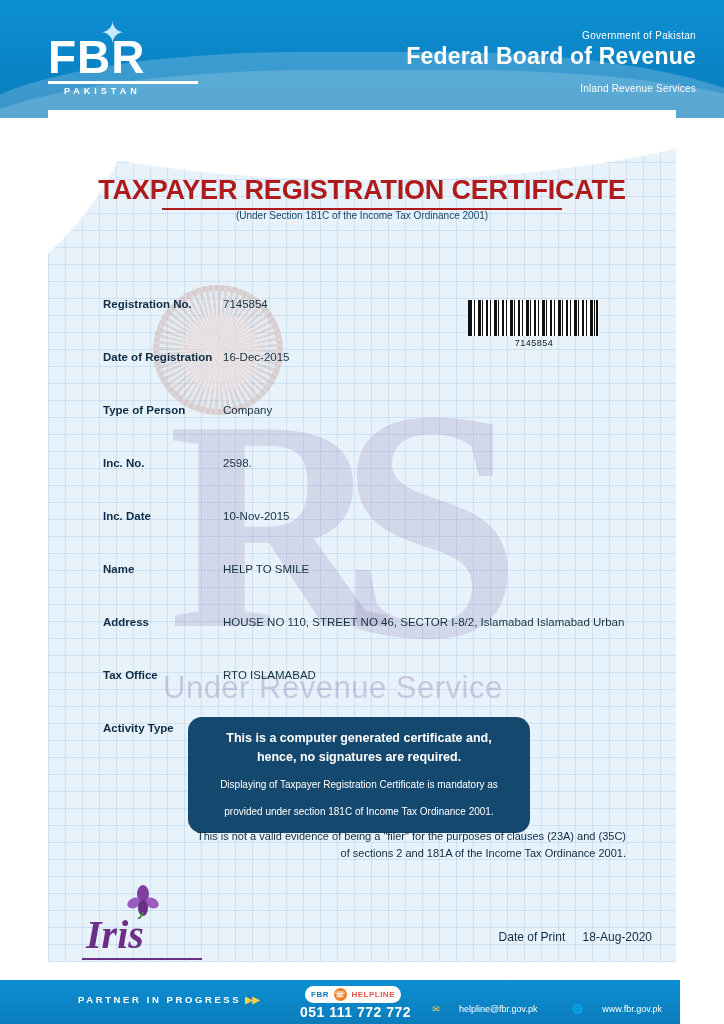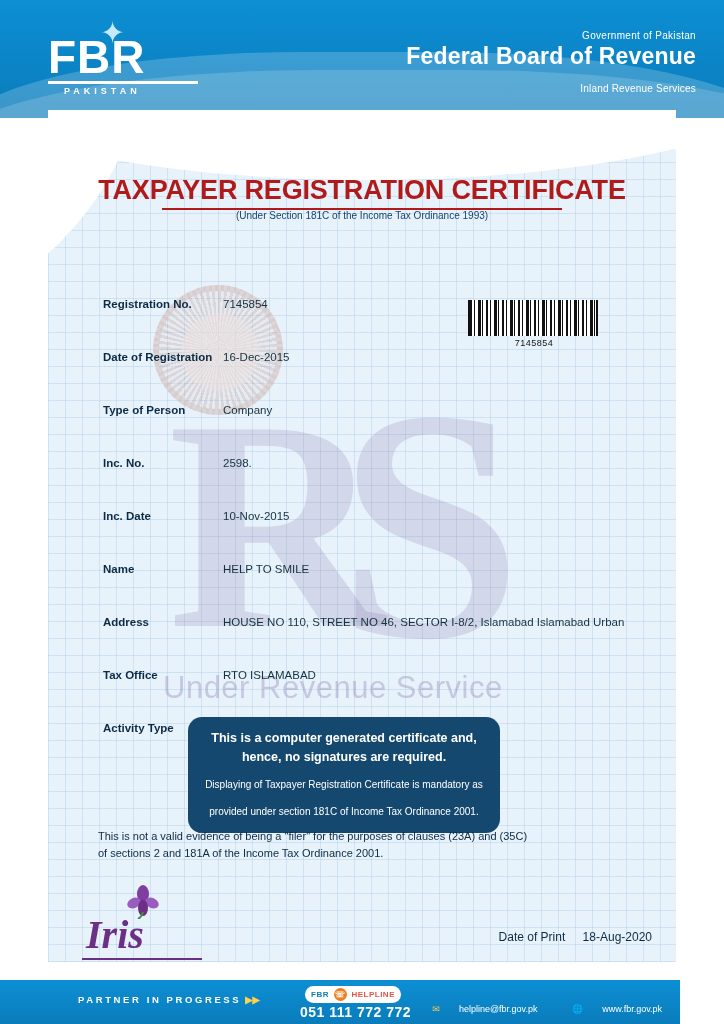--- a/index.html
+++ b/index.html
@@ -277,21 +277,21 @@
     color: #111;
     margin-top: 2px;
     letter-spacing: 0.5px;
   }
 
   
   .notice-box {
     position: absolute;
     left: 140px;
     top: 607px;
-    width: 312px;
+    width: 342px;
     padding: 12px 16px 14px 16px;
     box-sizing: border-box;
     background: #15486e;
     border-radius: 14px;
     color: #ffffff;
     text-align: center;
   }
   .notice-strong {
     font-size: 12.5px;
     font-weight: bold;
@@ -301,21 +301,21 @@
     font-size: 10px;
     line-height: 15px;
     margin-top: 10px;
   }
 
   .disclaimer {
     position: absolute;
     left: 50px;
     top: 718px;
     width: 528px;
-    text-align: left;
+    text-align: right;
     font-size: 11px;
     color: #0d2b44;
     line-height: 17px;
   }
 
   
   .iris-flower {
     position: absolute;
     left: 78px;
     top: 775px;
@@ -453,21 +453,21 @@
 
     <div class="wm wm-r">R</div>
     <div class="wm wm-s">S</div>
     <div class="wm-text">Under Revenue Service</div>
     <div class="wm-seal">
       <div class="wm-seal-inner"></div>
     </div>
 
     <div class="cert-title">TAXPAYER REGISTRATION CERTIFICATE</div>
     <div class="cert-title-underline"></div>
-    <div class="cert-subtitle">(Under Section 181C of the Income Tax Ordinance 1993)</div>
+    <div class="cert-subtitle">(Under Section 181C of the Income Tax Ordinance 2001)</div>
 
     <div class="barcode-box">
       <div class="barcode"></div>
       <div class="barcode-num">7145854</div>
     </div>
 
     <div class="fields">
       <div class="field-row">
         <div class="field-label">Registration No.</div>
         <div class="field-value">7145854</div>

